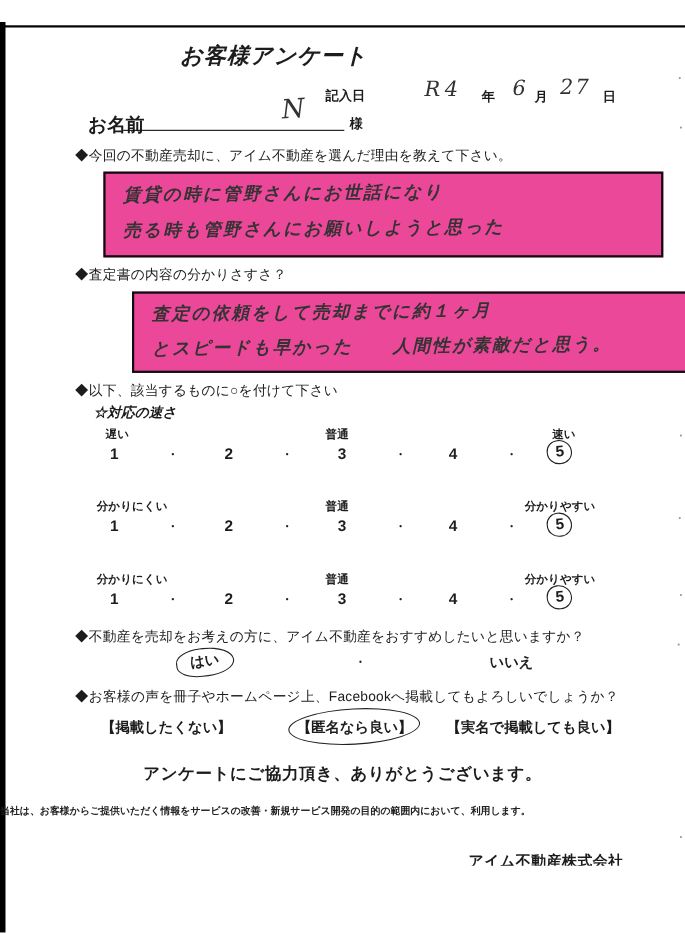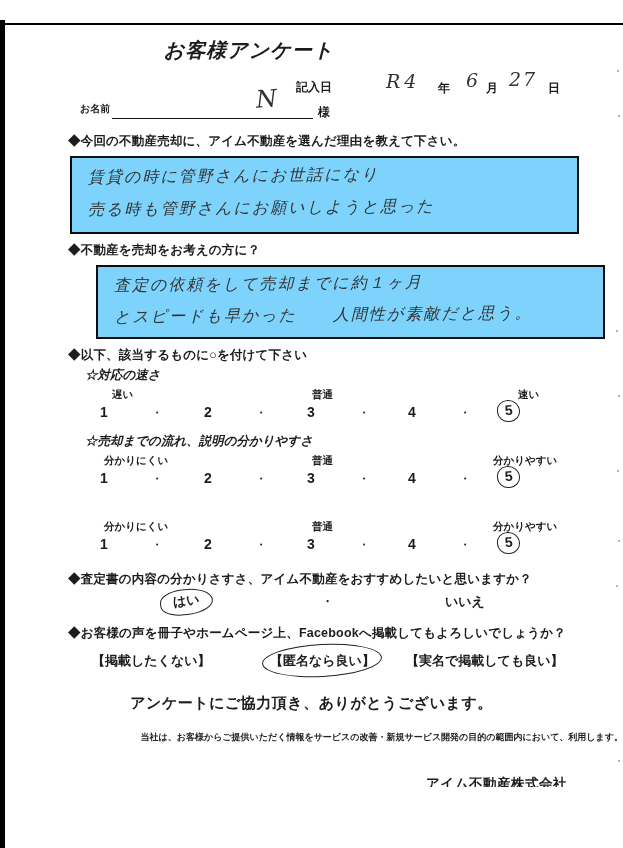--- a/index.html
+++ b/index.html
@@ -20,36 +20,36 @@
     font-size:20px;font-weight:bold;font-style:italic;letter-spacing:1px;}
   .lbl-12{font-size:12px;font-weight:bold;}
   .hand{font-family:"DejaVu Serif", serif;font-style:italic;color:#333;}
   .date-label{position:absolute;left:296px;top:79px;font-size:12px;font-weight:bold;}
   .hw-year{position:absolute;left:386px;top:70px;font-size:19px;letter-spacing:4px;}
   .unit-year{position:absolute;left:438px;top:80px;}
   .hw-month{position:absolute;left:466px;top:69px;font-size:19px;}
   .unit-month{position:absolute;left:486px;top:80px;}
   .hw-day{position:absolute;left:509px;top:68px;font-size:19px;letter-spacing:2px;}
   .unit-day{position:absolute;left:548px;top:80px;}
-  .name-label{position:absolute;left:80px;top:102px;font-size:10px;font-weight:bold;}
+  .name-label{position:absolute;left:80px;top:102px;font-size:17px;font-weight:bold;}
   .name-underline{position:absolute;left:112px;top:100px;width:201px;height:18px;
     border-bottom:1.5px solid #111;}
   .hw-name{position:absolute;left:256px;top:85px;font-size:24px;transform:rotate(-4deg);}
   .name-honorific{position:absolute;left:318px;top:104px;font-size:12px;font-weight:bold;}
   
-  .q-head{position:absolute;left:68px;font-size:12.5px;font-weight:bold;letter-spacing:.2px;text-align:center;}
+  .q-head{position:absolute;left:68px;font-size:12.5px;font-weight:normal;letter-spacing:.2px;text-align:center;}
   
-  .ans-box{position:absolute;left:70px;width:505px;border:2.5px solid #0e0e0e;background:#7dd3fc;}
+  .ans-box{position:absolute;left:94px;width:505px;border:2.5px solid #0e0e0e;background:#ec4899;font-weight:bold;}
   .box-reason{top:156px;height:74px;}
   .box-staff{top:265px;height:70px;margin-left:26px;}
   .hw-line{position:absolute;left:16px;font-size:16px;letter-spacing:2px;transform:rotate(-.6deg);white-space:pre;}
   
   .scale{position:absolute;left:0;width:623px;height:60px;}
   .scale-title{position:absolute;left:85px;top:0;font-size:12.5px;font-weight:bold;font-style:italic;}
-  .sc-lab{position:absolute;top:21px;font-size:10.5px;font-weight:bold;margin-left:16px;}
+  .sc-lab{position:absolute;top:21px;font-size:10.5px;font-weight:bold;}
   .lab-l{left:96px;}
   .lab-l-wide{left:88px;}
   .lab-m{left:296px;}
   .lab-r-narrow{left:502px;}
   .lab-r-wide{left:477px;}
   .num{position:absolute;top:37px;font-size:14px;font-weight:bold;}
   .dot{position:absolute;top:39px;font-size:10px;font-weight:bold;color:#222;}
   .n1{left:100px}.d1{left:152px}.n2{left:204px}.d2{left:256px}
   .n3{left:307px}.d3{left:359px}.n4{left:408px}.d4{left:460px}.n5{left:504px}
   .num.selected{left:497px;top:33px;border:1.6px solid #222;
@@ -61,21 +61,21 @@
   .yn-sep{position:absolute;left:322px;top:594px;font-size:11px;font-weight:bold;}
   .yn-no{position:absolute;left:445px;top:593px;font-size:13px;font-weight:bold;}
   
   .pub{position:absolute;top:652px;font-size:13px;font-weight:bold;}
   .pub1{left:92px}.pub2{left:270px}.pub3{left:406px}
   .pub-oval{position:absolute;left:262px;top:644px;width:118px;height:31px;
     border:1.5px solid #222;border-radius:50%;transform:rotate(-3deg);pointer-events:none;}
   
   .thanks{position:absolute;left:0;top:694px;width:623px;text-align:center;
     font-size:15px;font-weight:bold;letter-spacing:.5px;}
-  .privacy{position:absolute;left:0;width:623px;text-align:right;
+  .privacy{position:absolute;left:0;width:623px;text-align:left;
     font-size:9px;font-weight:bold;color:#222;}
   .pv1{top:731px}.pv2{top:744px}
   .company-clip{position:absolute;left:426px;top:774px;width:170px;height:13px;overflow:hidden;}
   .company-clip span{font-size:13.5px;font-weight:bold;letter-spacing:.5px;}
 </style>
 </head>
 <body>
 
 <div class="page">
 
@@ -104,21 +104,21 @@
   <div class="name-underline"></div>
   <span class="hand hw-name">N</span>
   <span class="name-honorific">様</span>
 
   <div class="q-head" style="top:133px">◆今回の不動産売却に、アイム不動産を選んだ理由を教えて下さい。</div>
   <div class="ans-box box-reason">
     <span class="hand hw-line" style="top:8px">賃貸の時に管野さんにお世話になり</span>
     <span class="hand hw-line" style="top:40px">売る時も管野さんにお願いしようと思った</span>
   </div>
 
-  <div class="q-head" style="top:242px">◆不動産を売却をお考えの方に？</div>
+  <div class="q-head" style="top:242px">◆査定書の内容の分かりさすさ？</div>
   <div class="ans-box box-staff">
     <span class="hand hw-line" style="top:7px">査定の依頼をして売却までに約１ヶ月</span>
     <span class="hand hw-line" style="top:38px">とスピードも早かった　　人間性が素敵だと思う。</span>
   </div>
 
   <div class="q-head" style="top:347px">◆以下、該当するものに○を付けて下さい</div>
 
   <div class="scale" style="top:367px">
     <div class="scale-title">☆対応の速さ</div>
     <span class="sc-lab lab-l">遅い</span>
@@ -129,21 +129,20 @@
     <span class="num n2">2</span>
     <span class="dot d2">・</span>
     <span class="num n3">3</span>
     <span class="dot d3">・</span>
     <span class="num n4">4</span>
     <span class="dot d4">・</span>
     <span class="num n5 selected">5</span>
   </div>
 
   <div class="scale" style="top:433px">
-    <div class="scale-title">☆売却までの流れ、説明の分かりやすさ</div>
     <span class="sc-lab lab-l-wide">分かりにくい</span>
     <span class="sc-lab lab-m">普通</span>
     <span class="sc-lab lab-r-wide">分かりやすい</span>
     <span class="num n1">1</span>
     <span class="dot d1">・</span>
     <span class="num n2">2</span>
     <span class="dot d2">・</span>
     <span class="num n3">3</span>
     <span class="dot d3">・</span>
     <span class="num n4">4</span>
@@ -159,21 +158,21 @@
     <span class="dot d1">・</span>
     <span class="num n2">2</span>
     <span class="dot d2">・</span>
     <span class="num n3">3</span>
     <span class="dot d3">・</span>
     <span class="num n4">4</span>
     <span class="dot d4">・</span>
     <span class="num n5 selected">5</span>
   </div>
 
-  <div class="q-head" style="top:571px">◆査定書の内容の分かりさすさ、アイム不動産をおすすめしたいと思いますか？</div>
+  <div class="q-head" style="top:571px">◆不動産を売却をお考えの方に、アイム不動産をおすすめしたいと思いますか？</div>
   <span class="yn-yes">はい</span>
   <span class="yn-sep">・</span>
   <span class="yn-no">いいえ</span>
 
   <div class="q-head" style="top:625px">◆お客様の声を冊子やホームページ上、Facebookへ掲載してもよろしいでしょうか？</div>
   <span class="pub pub1">【掲載したくない】</span>
   <span class="pub pub2">【匿名なら良い】</span>
   <span class="pub pub3">【実名で掲載しても良い】</span>
   <div class="pub-oval"></div>
 

